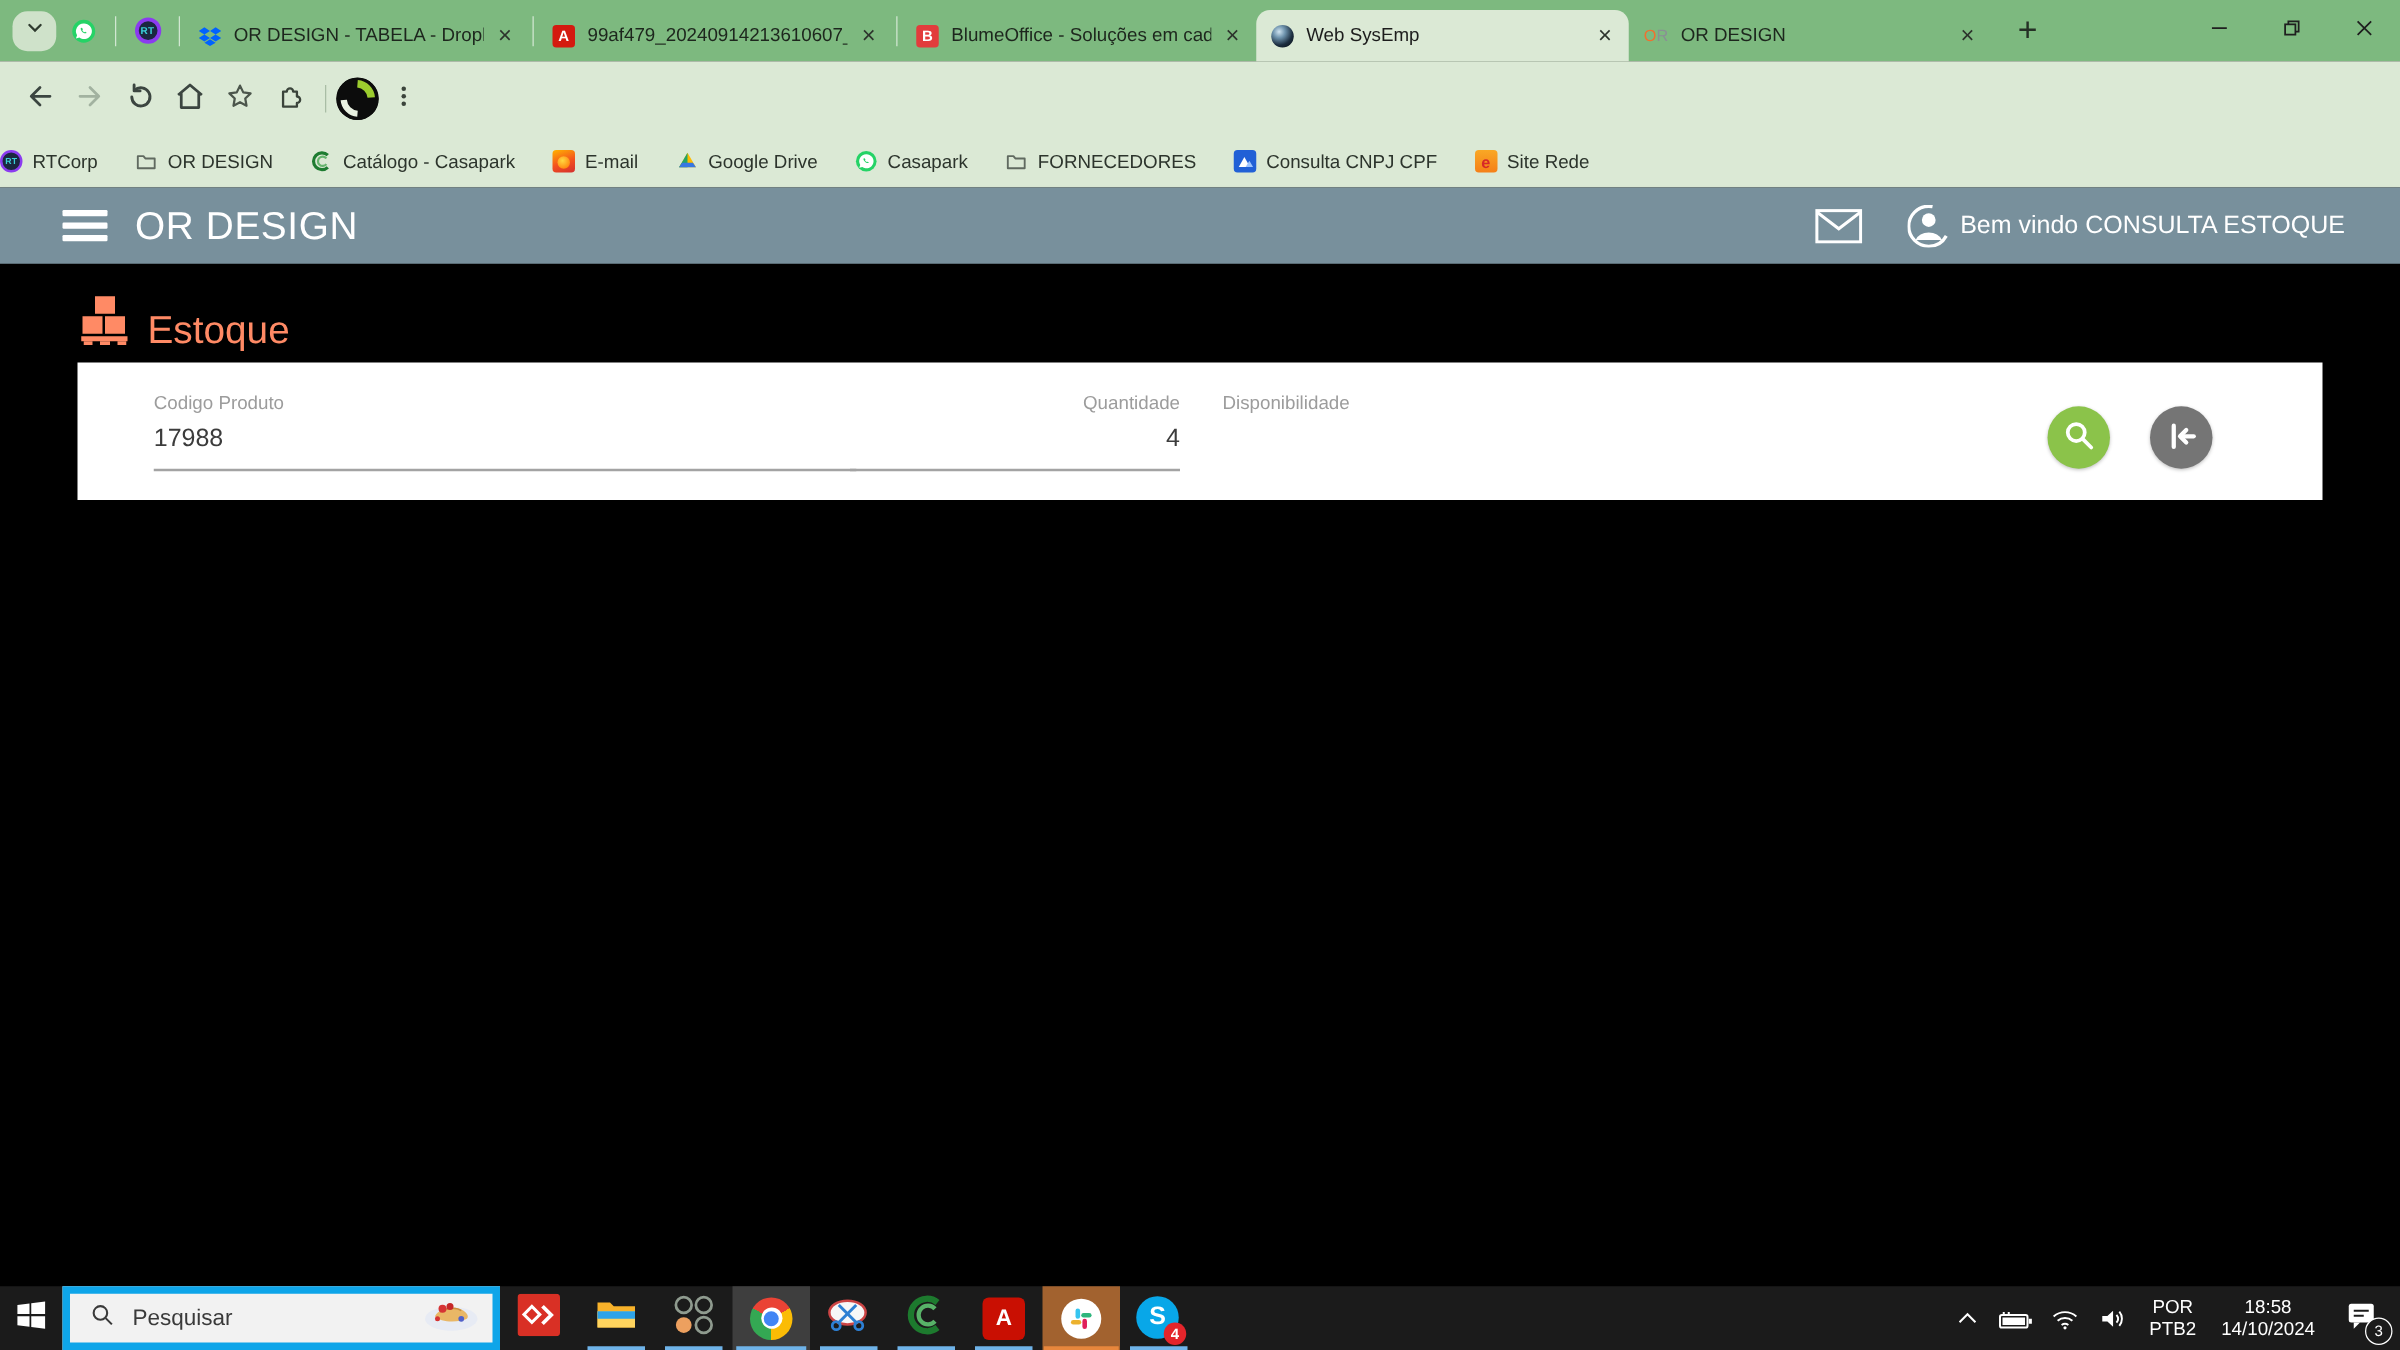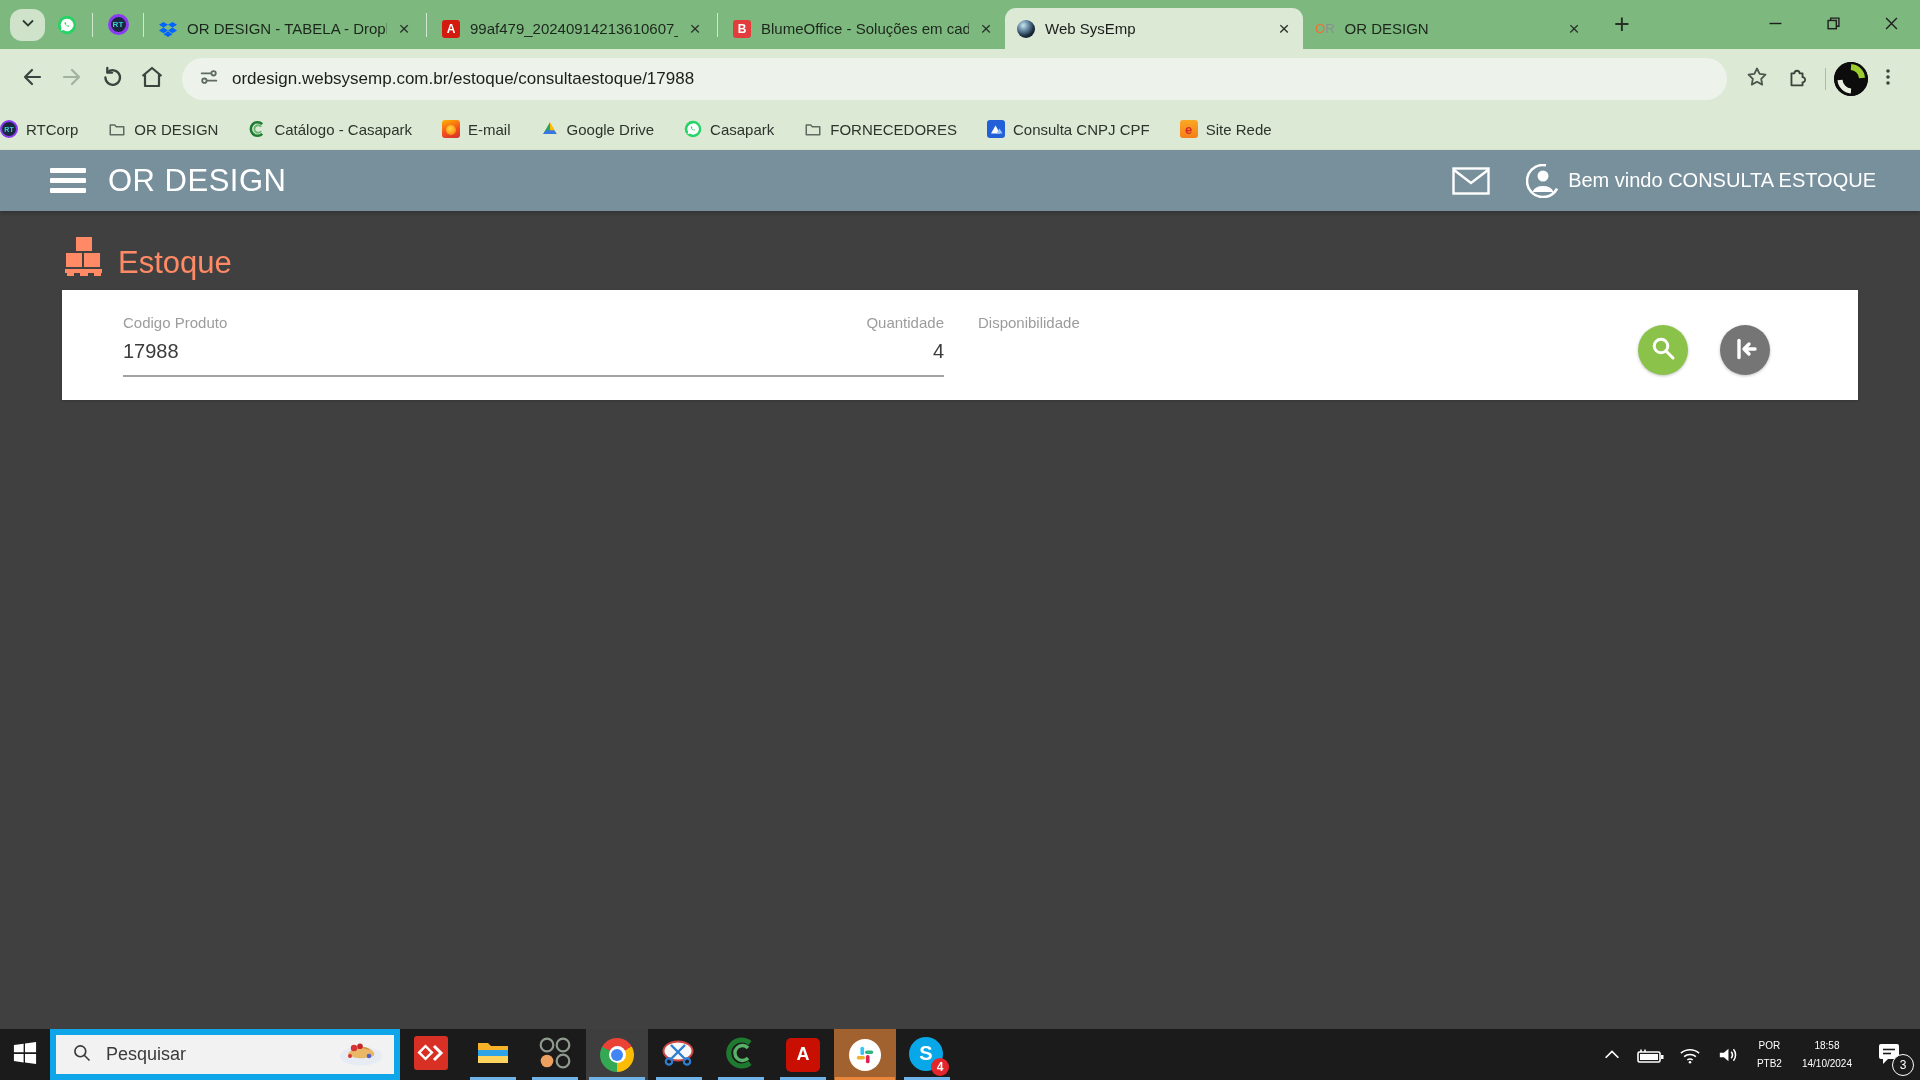--- a/index.html
+++ b/index.html
@@ -1,17 +1,17 @@
 <!DOCTYPE html>
 <html><head>
 <meta charset="utf-8">
 <style>
   * { margin:0; padding:0; box-sizing:border-box; }
   html,body { width:1920px; height:1080px; font-family:"Liberation Sans", sans-serif; }
-  .screen { position:relative; width:1920px; height:1080px; background:#404040; overflow:hidden; }
+  .screen { position:relative; width:1920px; height:1080px; background:#000000; overflow:hidden; }
 
   
   .tabstrip { position:absolute; left:0; top:0; width:1920px; height:49px; background:#7db97f; display:flex; align-items:center; }
   .tabsearch { width:35px; height:32px; margin-left:10px; border-radius:12px; background:#cfe2ca; display:flex; align-items:center; justify-content:center; cursor:pointer; }
   .pinned { width:40px; height:40px; display:flex; align-items:center; justify-content:center; margin:0 2px; }
   .vsep { width:1px; height:24px; background:rgba(255,255,255,.65); margin:0 3px; }
   .tab { height:41px; margin-top:8px; display:flex; align-items:center; padding:0 8px 0 12px; border-radius:11px 11px 0 0; color:#1d261d; }
   .tab.active { background:#dbe9d5; color:#1c1c1c; }
   .tab-title { flex:1; font-size:15px; white-space:nowrap; overflow:hidden; margin-left:10px; }
   .tab-close { width:22px; height:22px; margin-left:6px; display:flex; align-items:center; justify-content:center; font-size:19px; color:#2c332c; border-radius:50%; cursor:pointer; }
@@ -87,21 +87,21 @@
   .chromeball { width:34px; height:34px; border-radius:50%; background:conic-gradient(#ea4335 0 60deg, #fbbc05 60deg 180deg, #34a853 180deg 300deg, #ea4335 300deg 360deg); display:flex; align-items:center; justify-content:center; }
   .chromeball .white { width:17px; height:17px; border-radius:50%; background:#fff; display:flex; align-items:center; justify-content:center; }
   .chromeball .blue { width:12px; height:12px; border-radius:50%; background:#4285f4; }
   .slackcircle { width:32px; height:32px; border-radius:50%; background:#fff; display:flex; align-items:center; justify-content:center; }
   .skypewrap { position:relative; width:36px; height:36px; }
   .skypeball { width:34px; height:34px; border-radius:50%; background:#08a7e8; color:#fff; font-weight:bold; font-size:20px; display:flex; align-items:center; justify-content:center; }
   .skypebadge { position:absolute; right:-4px; bottom:-3px; width:18px; height:18px; border-radius:50%; background:#e4252b; color:#fff; font-size:12px; font-weight:bold; display:flex; align-items:center; justify-content:center; }
   .acrotile { width:34px; height:34px; border-radius:5px; background:#c90f02; color:#fff; font-weight:bold; font-size:18px; display:flex; align-items:center; justify-content:center; }
   .tray { margin-left:auto; display:flex; align-items:center; padding-right:10px; }
   .trayicon { display:flex; align-items:center; justify-content:center; margin:0 7px; cursor:pointer; }
-  .trayblock { text-align:center; font-size:10px; line-height:18px; margin:0 10px; cursor:pointer; }
+  .trayblock { text-align:center; font-size:15px; line-height:18px; margin:0 10px; cursor:pointer; }
   .notifwrap { position:relative; margin-left:14px; margin-right:8px; cursor:pointer; }
   .notifbadge { position:absolute; right:-12px; bottom:-6px; width:22px; height:22px; border-radius:50%; background:#1b1b1b; border:1.5px solid #fff; color:#fff; font-size:12px; display:flex; align-items:center; justify-content:center; }
 </style>
 </head>
 <body>
 
 <div class="screen">
 
   <div class="tabstrip">
     <div class="tabsearch">
@@ -203,31 +203,20 @@
             <path d="M5.2 12a7 7 0 1 0 2.1-5"></path>
             <path d="M7 2.8v4.6h4.6" stroke-linejoin="round"></path>
           </svg></span>
     </button>
     <button class="navbtn">
       <span><svg width="26" height="26" viewBox="0 0 26 26" fill="none" stroke="#3b4540" stroke-width="2.2" stroke-linejoin="round">
             <path d="M3.5 12L13 4l9.5 8M6 10.5V22h14V10.5"></path>
           </svg></span>
     </button>
 
-    <div class="addressbar">
-      <span>
-        <svg width="22" height="22" viewBox="0 0 24 24" fill="none" stroke="#5f6b5f" stroke-width="2" stroke-linecap="round">
-            <line x1="4" y1="8" x2="13.5" y2="8"></line>
-            <circle cx="17" cy="8" r="2.4"></circle>
-            <line x1="10.5" y1="16" x2="20" y2="16"></line>
-            <circle cx="7" cy="16" r="2.4"></circle>
-          </svg>
-      </span>
-      <span class="url">ordesign.websysemp.com.br/estoque/consultaestoque/17988</span>
-    </div>
 
     <div class="tbright">
       <button class="navbtn">
         <span><svg width="24" height="24" viewBox="0 0 24 24" fill="none" stroke="#4c564c" stroke-width="1.8" stroke-linejoin="round">
               <path d="M12 3.5l2.6 5.4 5.9.8-4.3 4.1 1 5.8-5.2-2.8-5.2 2.8 1-5.8-4.3-4.1 5.9-.8z"></path>
             </svg></span>
       </button>
       <button class="navbtn">
         <span><svg width="24" height="24" viewBox="0 0 26 26" fill="none" stroke="#3b443b" stroke-width="2" stroke-linejoin="round">
               <path d="M7 9h3.2a2.8 2.8 0 1 1 5.6 0H19v4.2a2.8 2.8 0 1 1 0 5.6V22H7z"></path>

